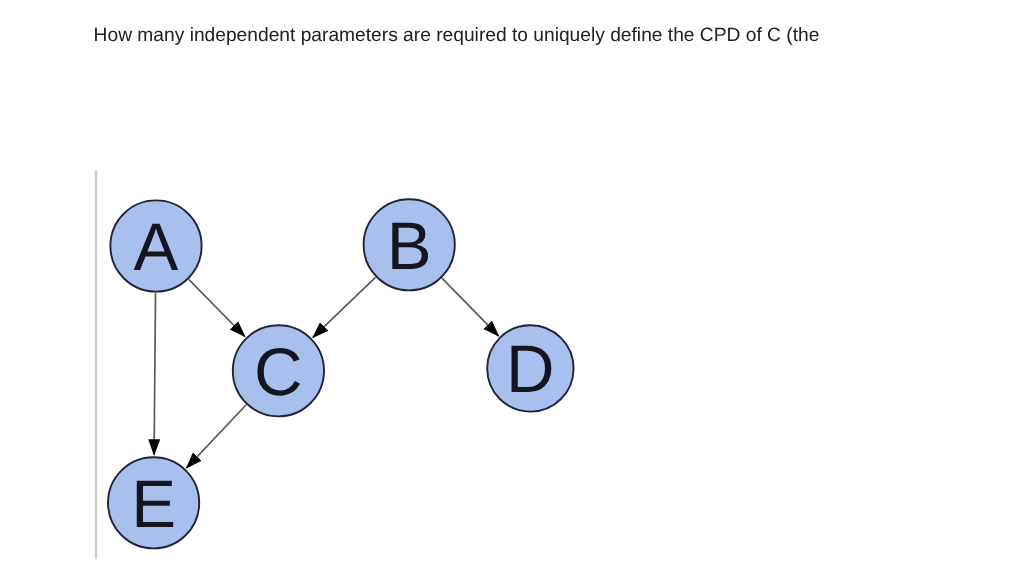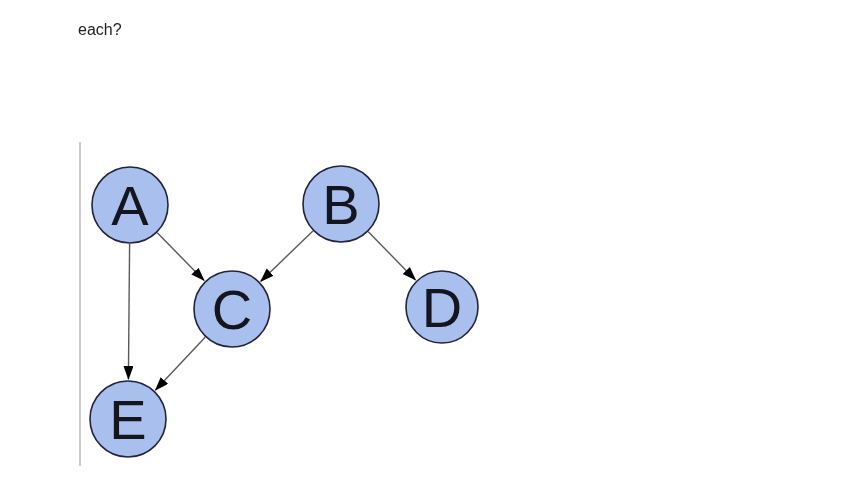--- a/index.html
+++ b/index.html
@@ -33,21 +33,21 @@
     font-size: 56px;
     user-select: none;
   }
 </style>
 </head>
 <body>
 
 <main>
 
   <div class="question">
-    <div class="qline">each?</div>
+    <div class="qline">How many independent parameters are required to uniquely define the CPD of C (the</div>
   </div>
 
   <figure class="figure" id="figure" style="border-left-color: rgb(204, 204, 204);">
     <svg id="graph-svg" width="430" height="324" viewBox="0 0 430 324" xmlns="http://www.w3.org/2000/svg">
       <defs>
         <marker id="arrowhead" markerUnits="userSpaceOnUse" markerWidth="16" markerHeight="12" refX="13" refY="5" orient="auto">
           <path id="arrow-path" d="M0,0 L14,5 L0,10 z" fill="#000000"></path>
         </marker>
       </defs>
       <g id="edges-group">

